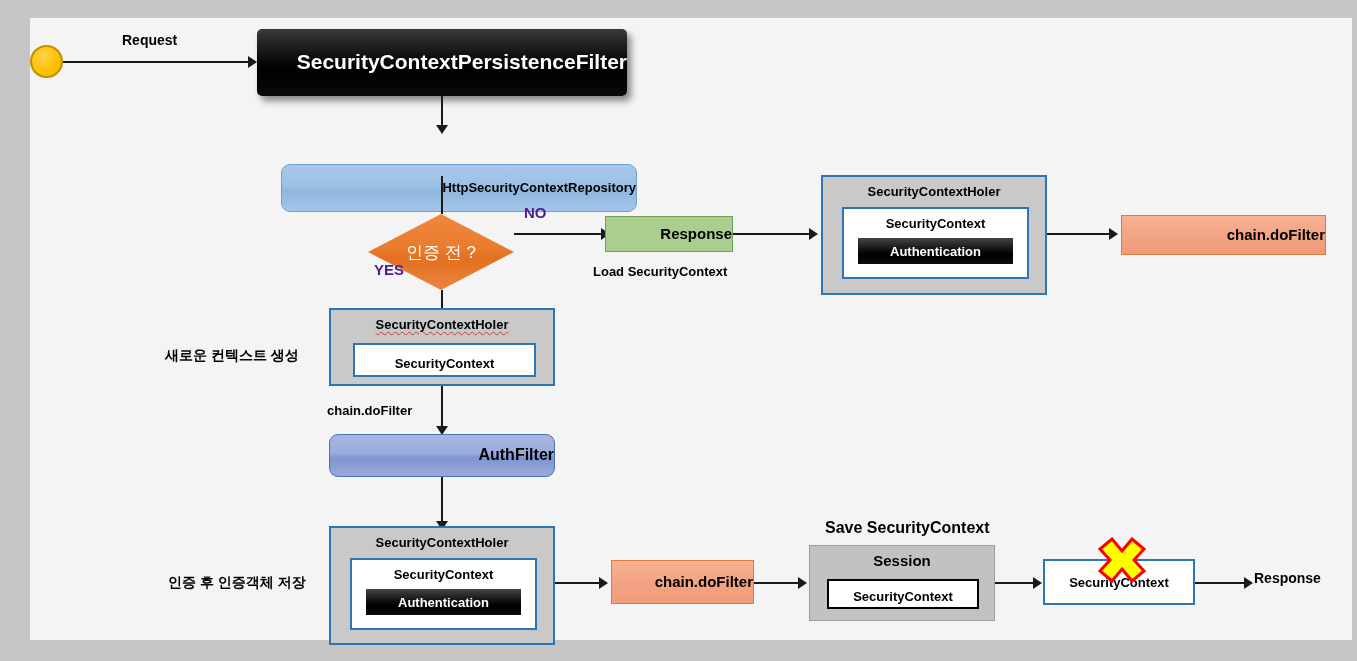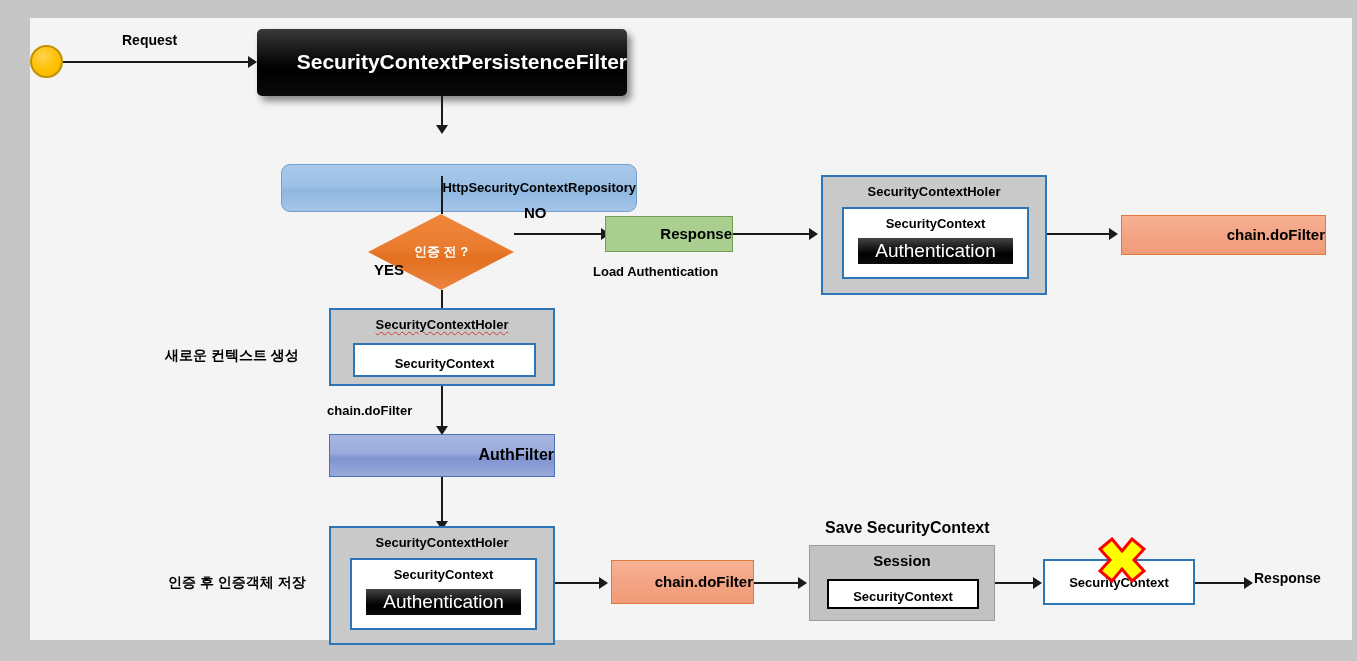--- a/index.html
+++ b/index.html
@@ -59,21 +59,21 @@
   
   .diamond-wrap { position: absolute; }
   .diamond-shape {
     position: absolute; inset: 0;
     background: linear-gradient(180deg, #f0873c 0%, #ea7b2e 45%, #e2701f 58%, #ec8440 100%);
     clip-path: polygon(50% 0%, 100% 50%, 50% 100%, 0% 50%);
   }
   .diamond-label {
     position: absolute; inset: 0;
     display: flex; align-items: center; justify-content: center;
-    color: #ffffff; font-weight: bold; font-size: 13px;
+    color: #ffffff; font-weight: normal; font-size: 17px;
   }
 
   
   .green-box {
     background: #a9ce8f;
     border: 1px solid #70a052;
   }
 
   
   .salmon-box {
@@ -104,21 +104,21 @@
     border: 2px solid #2e75b6;
     display: flex; flex-direction: column; align-items: center;
   }
   .inner-white.blackborder { border: 2px solid #000000; }
   .inner-label {
     font-weight: bold; font-size: 13px; color: #000; text-align: center;
   }
   .auth-black {
     background: linear-gradient(180deg, #454545 0%, #171717 40%, #000000 62%, #0c0c0c 100%);
     color: #ffffff;
-    font-weight: normal; font-size: 19px;
+    font-weight: bold; font-size: 13px;
     display: flex; align-items: center; justify-content: center;
     text-align: right;
   }
 
   
   .gray-session {
     position: absolute;
     background: #c2c2c2;
     border: 1px solid #9b9b9b;
   }
@@ -152,21 +152,21 @@
     border-top: 9px solid #1a1a1a;
   }
 
   
   .lbl {
     position: absolute;
     font-weight: bold;
     color: #000;
     white-space: nowrap;
   }
-  .lbl.red { color: #000000; }
+  .lbl.red { color: #4c1d95; }
 
   
   .x-mark { position: absolute; }
 </style>
 </head>
 <body>
 
 <div id="root">
   <div id="canvas">
 
@@ -198,21 +198,21 @@
     <div class="arrow-r" style="left:571px; top:210px;"></div>
     <div class="lbl red" style="left:494px; top:186px; font-size:15px;">NO</div>
 
     <div class="vline" style="left:411px; top:272px; height:34px;"></div>
     <div class="arrow-d" style="left:406px; top:297px;"></div>
     <div class="lbl red" style="left:344px; top:243px; font-size:15px;">YES</div>
 
     <div class="node green-box" style="left:575px; top:198px; width:128px; height:36px; font-size:15px;">
       <span>Response</span>
     </div>
-    <div class="lbl" style="left:563px; top:246px; font-size:13px;">Load Authentication</div>
+    <div class="lbl" style="left:563px; top:246px; font-size:13px;">Load SecurityContext</div>
 
     <div class="hline" style="left:703px; top:215px; width:80px;"></div>
     <div class="arrow-r" style="left:779px; top:210px;"></div>
 
     <div class="holder-box" style="left:791px; top:157px; width:226px; height:120px;">
       <div class="holder-title">SecurityContextHoler</div>
       <div class="inner-white" style="left:19px; top:30px; width:187px; height:72px; padding-top:7px;">
         <div class="inner-label">SecurityContext</div>
         <div class="auth-black" style="margin-top:7px; width:155px; height:26px;">Authentication</div>
       </div>
@@ -231,21 +231,21 @@
       <div class="holder-title spell">SecurityContextHoler</div>
       <div class="inner-white" style="left:22px; top:33px; width:183px; height:34px; justify-content:center;">
         <div class="inner-label" style="margin-top:7px;">SecurityContext</div>
       </div>
     </div>
 
     <div class="vline" style="left:411px; top:368px; height:47px;"></div>
     <div class="arrow-d" style="left:406px; top:408px;"></div>
     <div class="lbl" style="left:297px; top:385px; font-size:13px;">chain.doFilter</div>
 
-    <div class="node purpleblue-rect" style="left:299px; top:416px; width:226px; height:43px; font-size:16px;">
+    <div class="node purpleblue-rect" style="left:299px; top:416px; width:226px; height:43px; font-size:16px;border-radius:9px;">
       <span>AuthFilter</span>
     </div>
 
     <div class="vline" style="left:411px; top:459px; height:52px;"></div>
     <div class="arrow-d" style="left:406px; top:503px;"></div>
 
     <div class="lbl" style="left:138px; top:556px; font-size:14px;text-align:center;">인증 후 인증객체 저장</div>
 
     <div class="holder-box" style="left:299px; top:508px; width:226px; height:119px;">
       <div class="holder-title">SecurityContextHoler</div>

